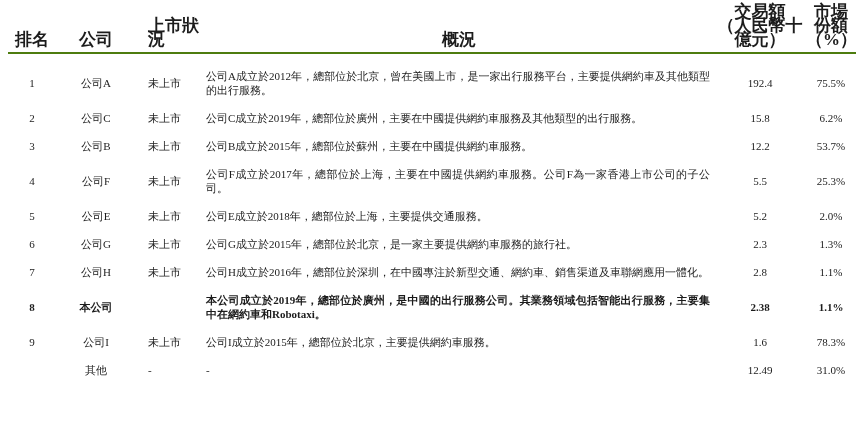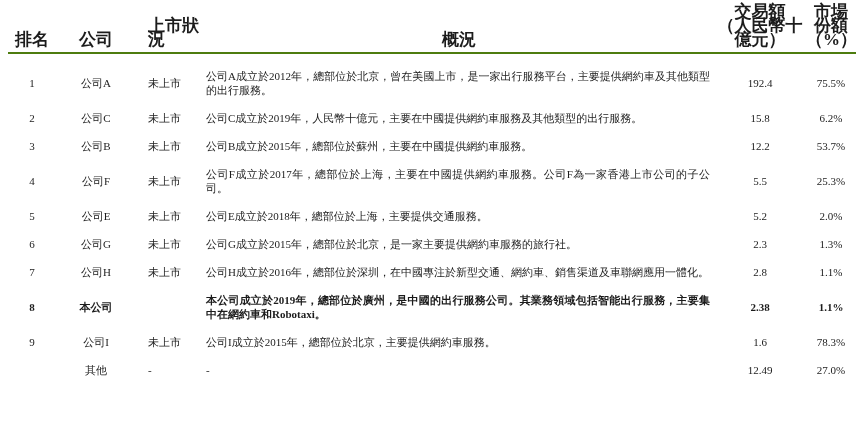--- a/index.html
+++ b/index.html
@@ -82,21 +82,21 @@
     <td class="t-center">公司A</td>
     <td class="t-left-ind">未上市</td>
     <td class="c-overview">公司A成立於2012年，總部位於北京，曾在美國上市，是一家出行服務平台，主要提供網約車及其他類型的出行服務。</td>
     <td class="t-center">192.4</td>
     <td class="t-center">75.5%</td>
   </tr>
         <tr>
     <td class="t-center">2</td>
     <td class="t-center">公司C</td>
     <td class="t-left-ind">未上市</td>
-    <td class="c-overview">公司C成立於2019年，人民幣十億元，主要在中國提供網約車服務及其他類型的出行服務。</td>
+    <td class="c-overview">公司C成立於2019年，總部位於廣州，主要在中國提供網約車服務及其他類型的出行服務。</td>
     <td class="t-center">15.8</td>
     <td class="t-center">6.2%</td>
   </tr>
         <tr>
     <td class="t-center">3</td>
     <td class="t-center">公司B</td>
     <td class="t-left-ind">未上市</td>
     <td class="c-overview">公司B成立於2015年，總部位於蘇州，主要在中國提供網約車服務。</td>
     <td class="t-center">12.2</td>
     <td class="t-center">53.7%</td>
@@ -148,17 +148,17 @@
     <td class="c-overview">公司I成立於2015年，總部位於北京，主要提供網約車服務。</td>
     <td class="t-center">1.6</td>
     <td class="t-center">78.3%</td>
   </tr>
         <tr>
     <td class="t-center"></td>
     <td class="t-center">其他</td>
     <td class="t-left-ind">-</td>
     <td class="c-overview">-</td>
     <td class="t-center">12.49</td>
-    <td class="t-center">27.0%</td>
+    <td class="t-center">31.0%</td>
   </tr>
       </tbody>
   </table>
 </div>
 
 </body></html>

